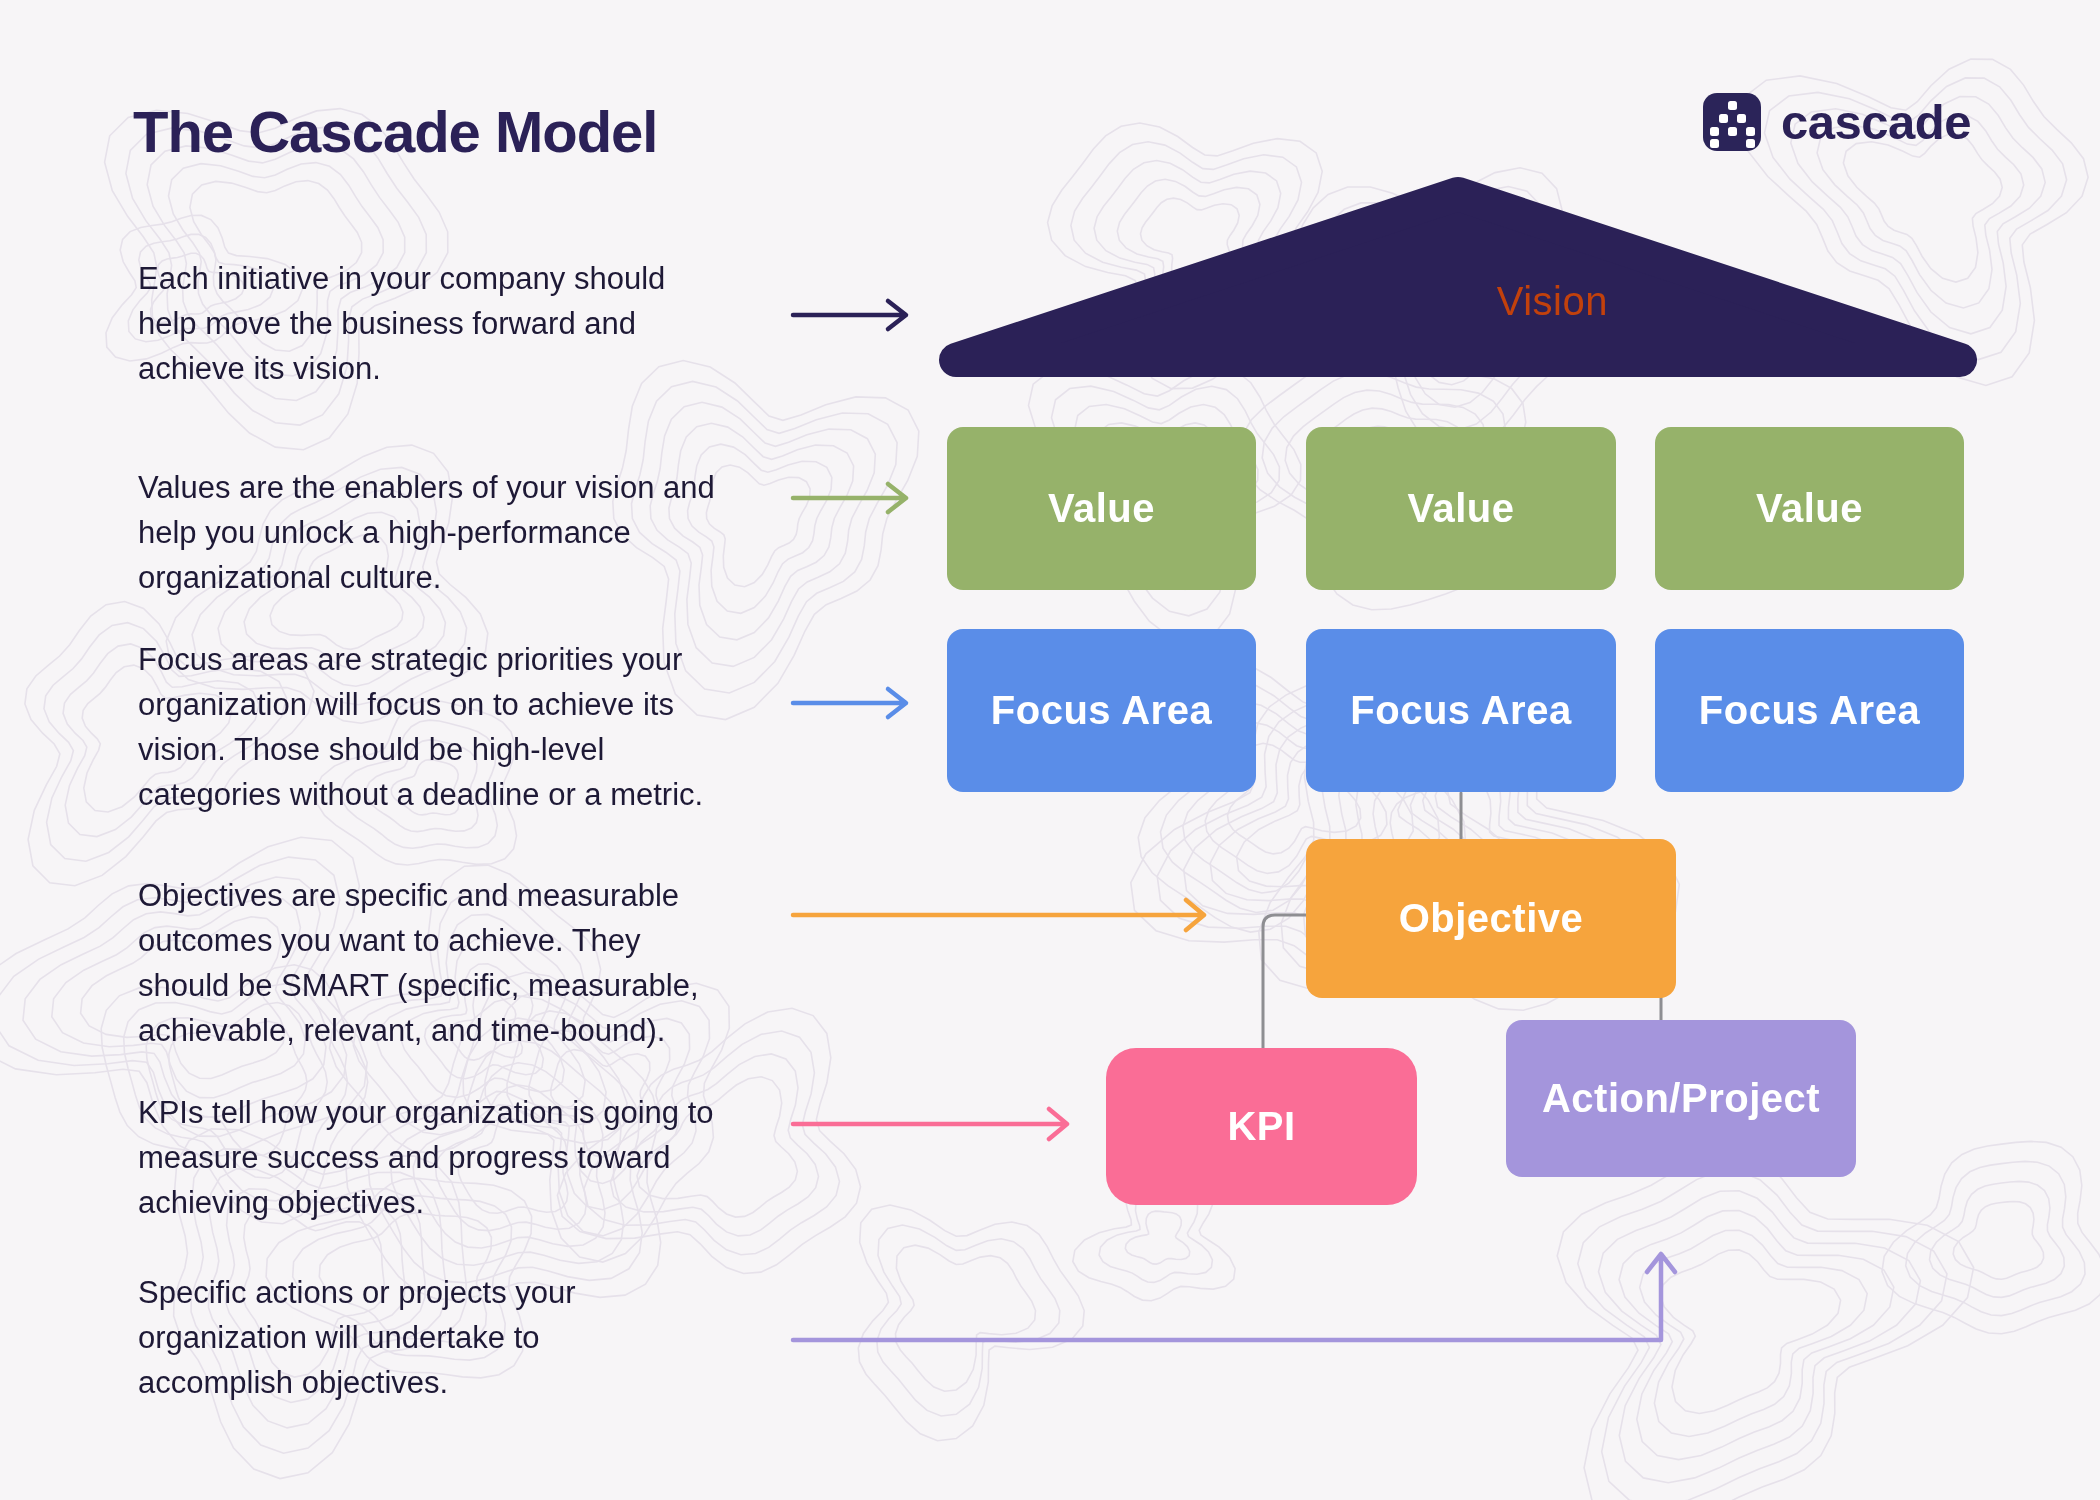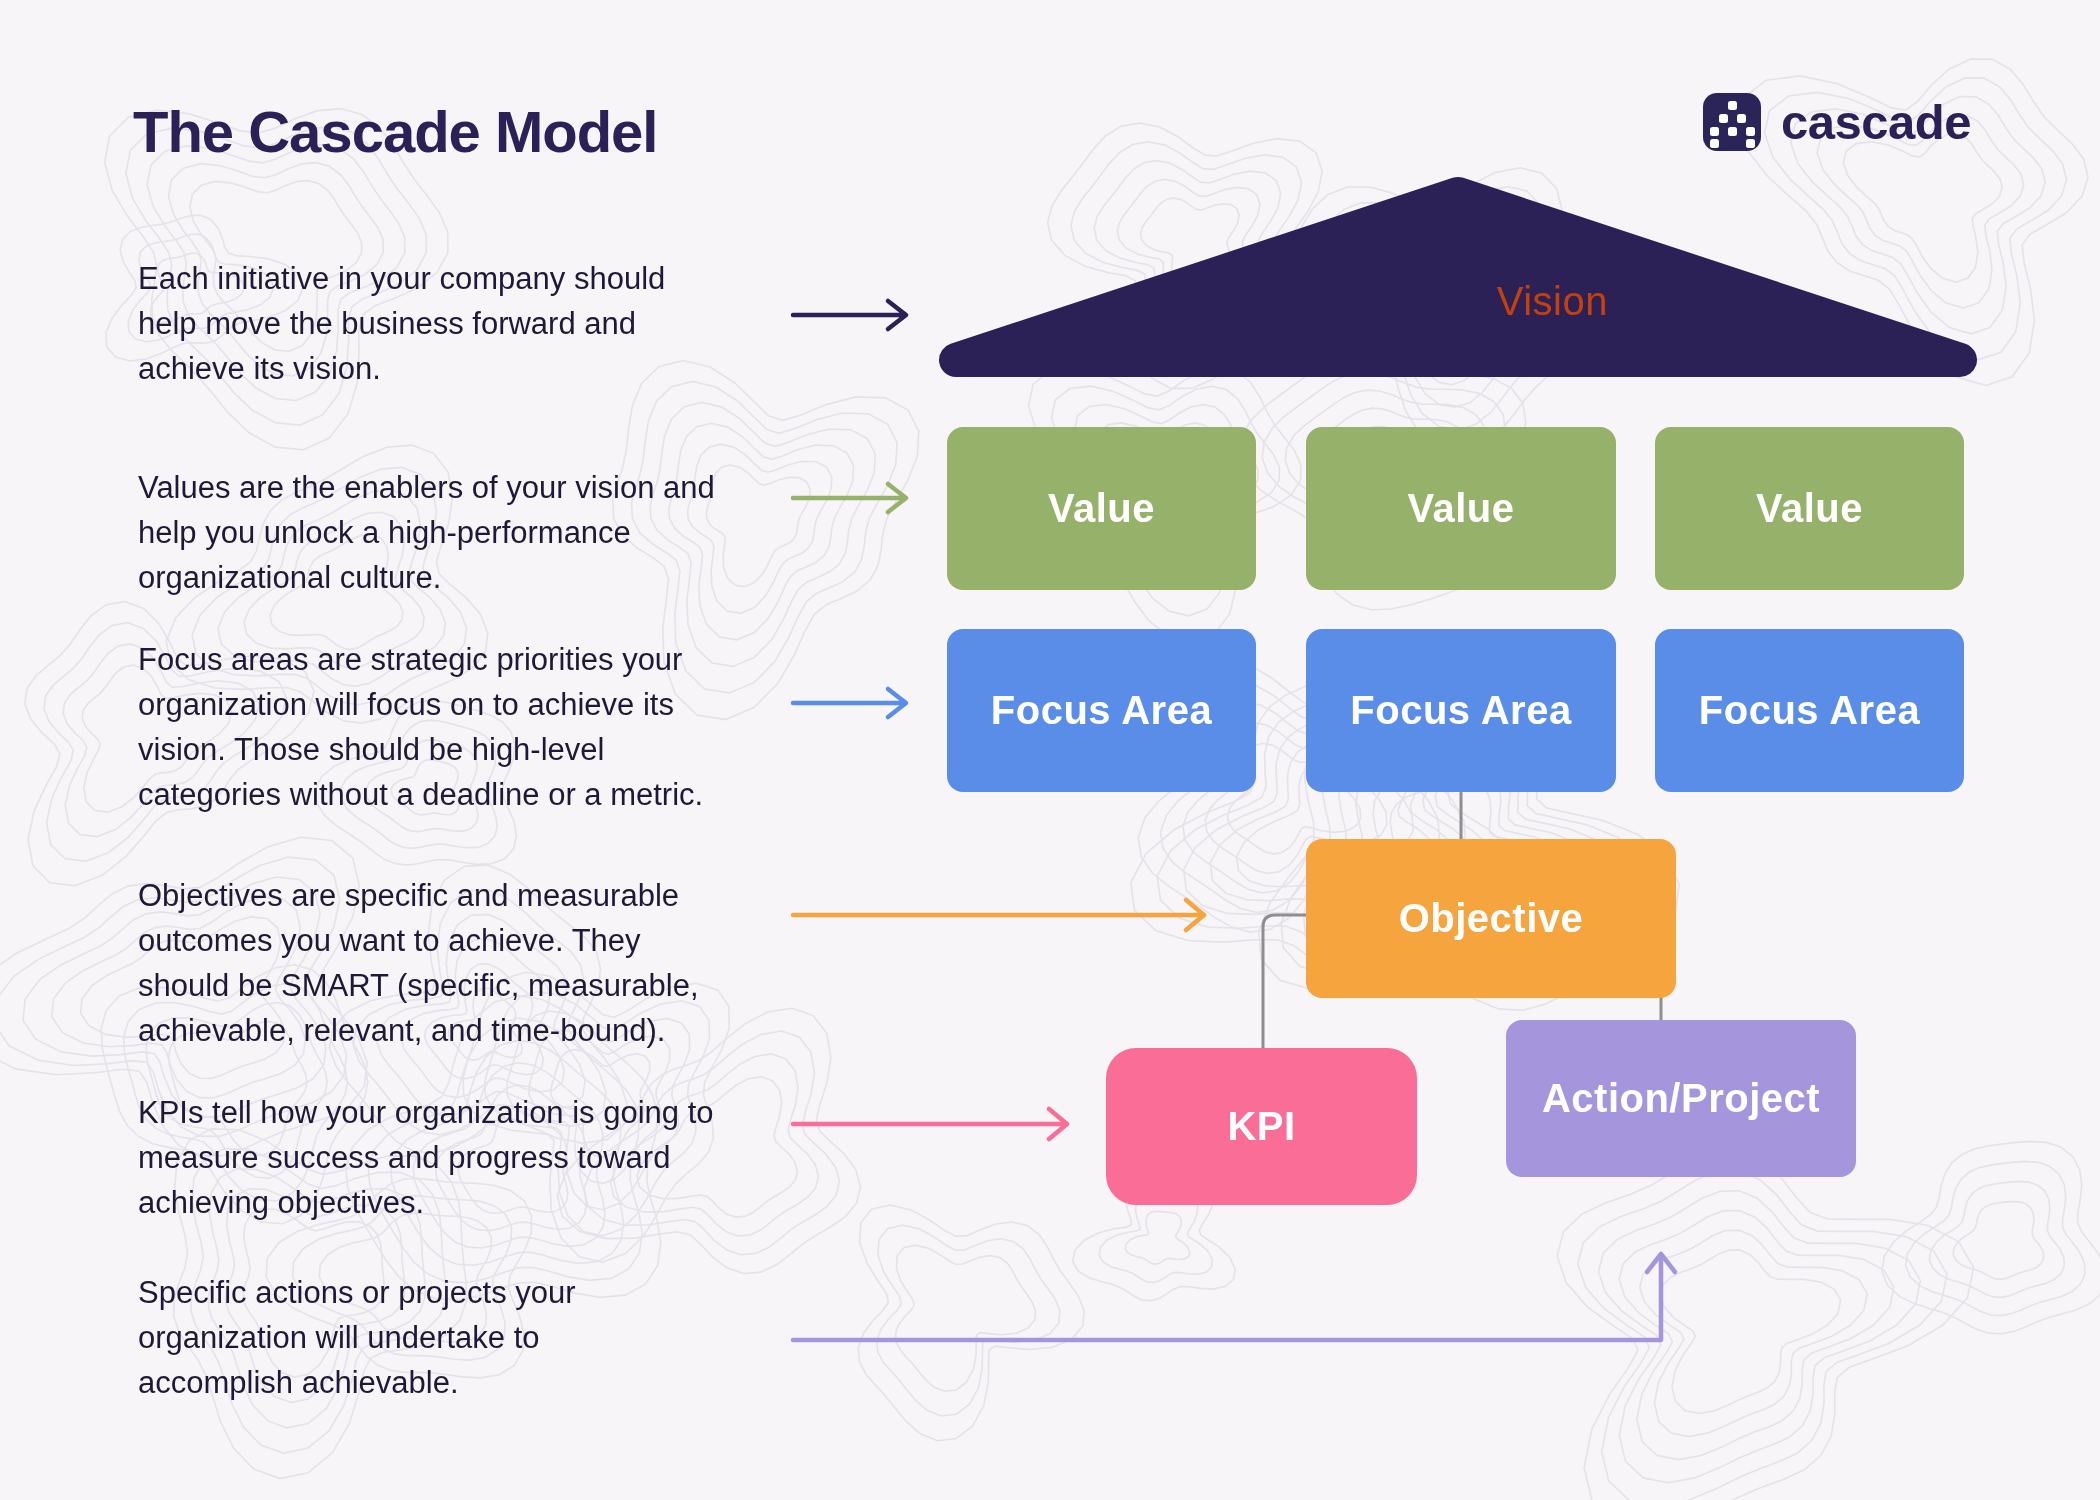--- a/index.html
+++ b/index.html
@@ -221,21 +221,21 @@
 categories without a deadline or a metric.</p>
   <p class="ann ann4">Objectives are specific and measurable
 outcomes you want to achieve. They
 should be SMART (specific, measurable,
 achievable, relevant, and time-bound).</p>
   <p class="ann ann5">KPIs tell how your organization is going to
 measure success and progress toward
 achieving objectives.</p>
   <p class="ann ann6">Specific actions or projects your
 organization will undertake to
-accomplish achievable.</p>
+accomplish objectives.</p>
 
   <svg class="lines" viewBox="0 0 2100 1500">
     <path class="tri" d="M956,360 L1458,194 L1960,360 Z"></path>
     <path class="connector" d="M1461,793 L1461,839
              M1306,915 L1275,915 Q1263,915 1263,927 L1263,1048
              M1616,915 L1649,915 Q1661,915 1661,927 L1661,1048"></path>
     <path class="arrow" d="M793,315 L904,315 M888,301 L906,315 L888,329" stroke="#2b2157"></path>
     <path class="arrow" d="M793,498 L904,498 M888,484 L906,498 L888,512" stroke="#96b26a"></path>
     <path class="arrow" d="M793,703 L904,703 M888,689 L906,703 L888,717" stroke="#5a8de8"></path>
     <path class="arrow" d="M793,915 L1202,915 M1186,900 L1204,915 L1186,930" stroke="#f6a43d"></path>

